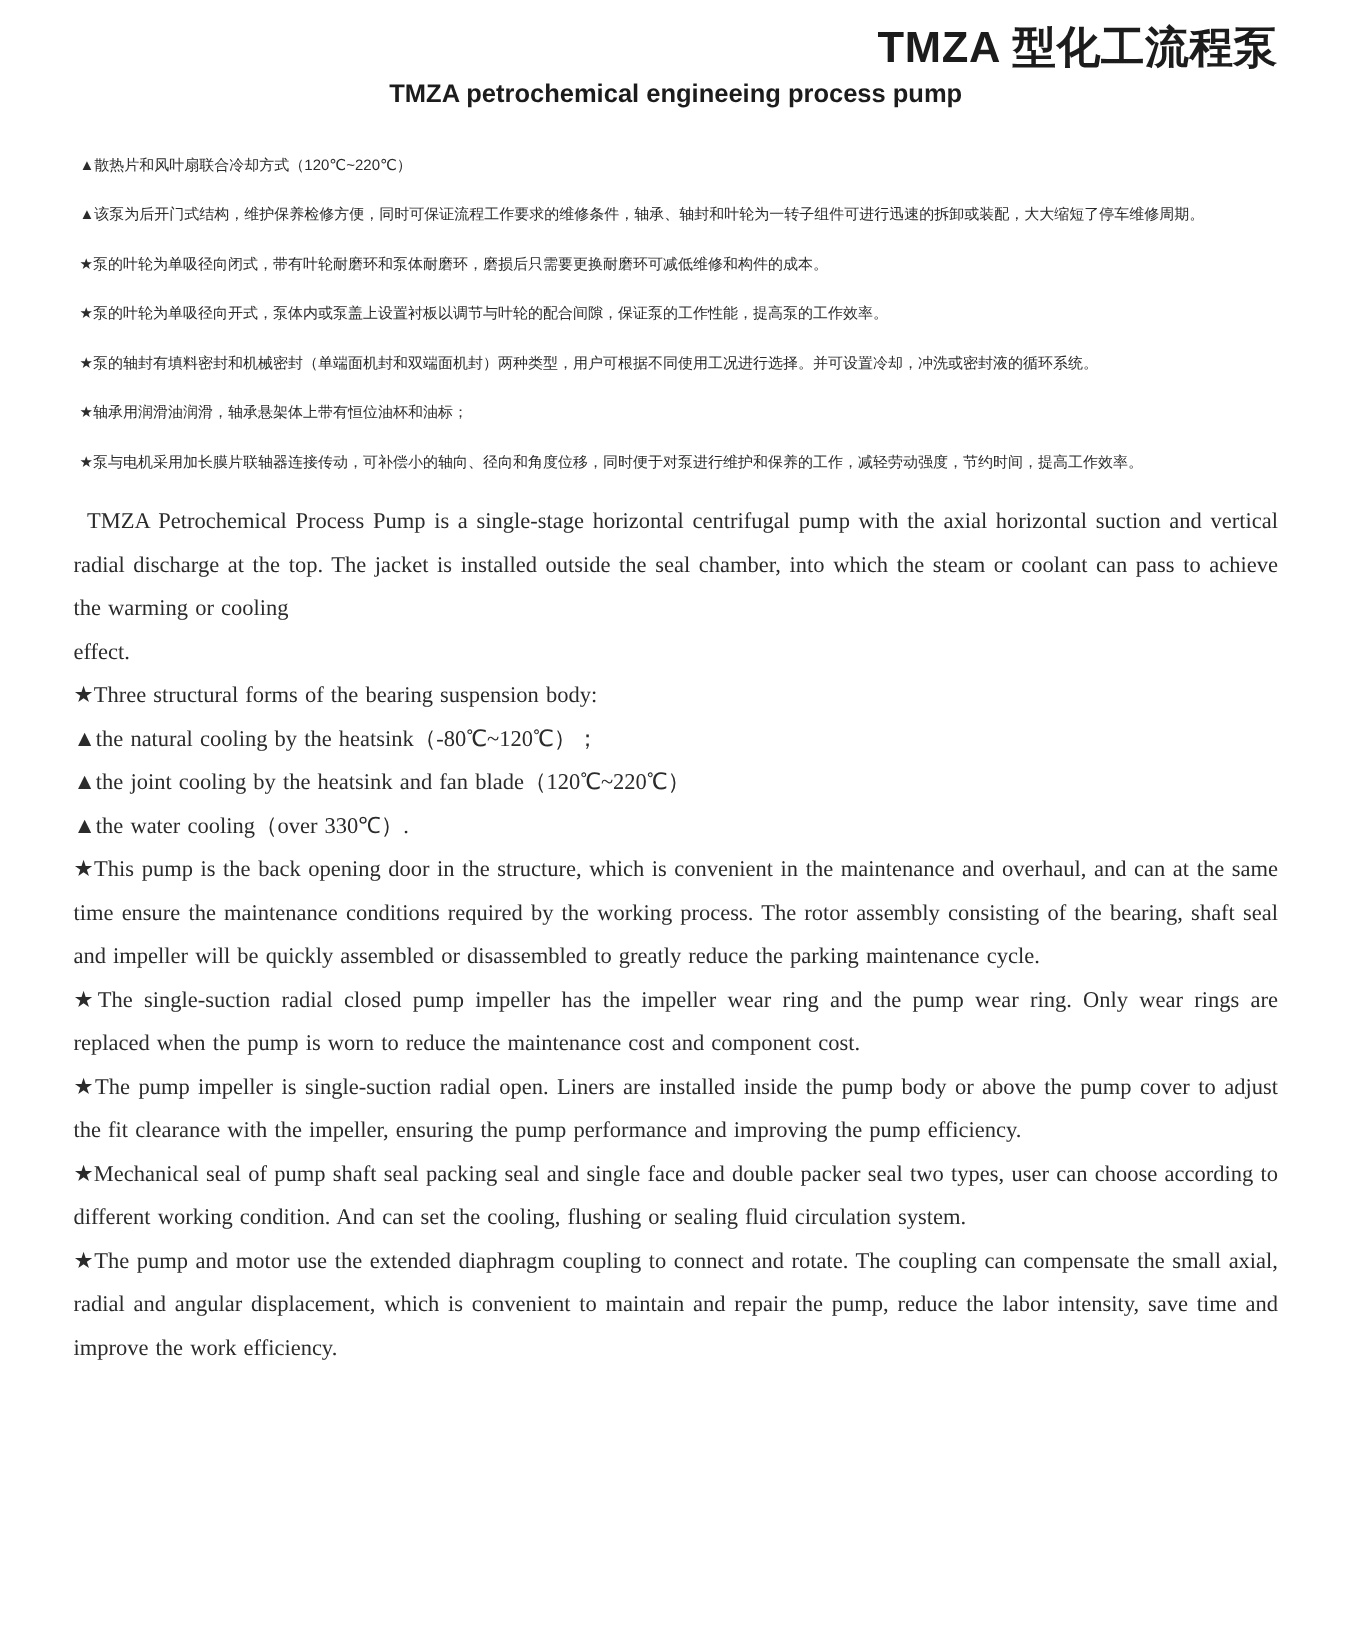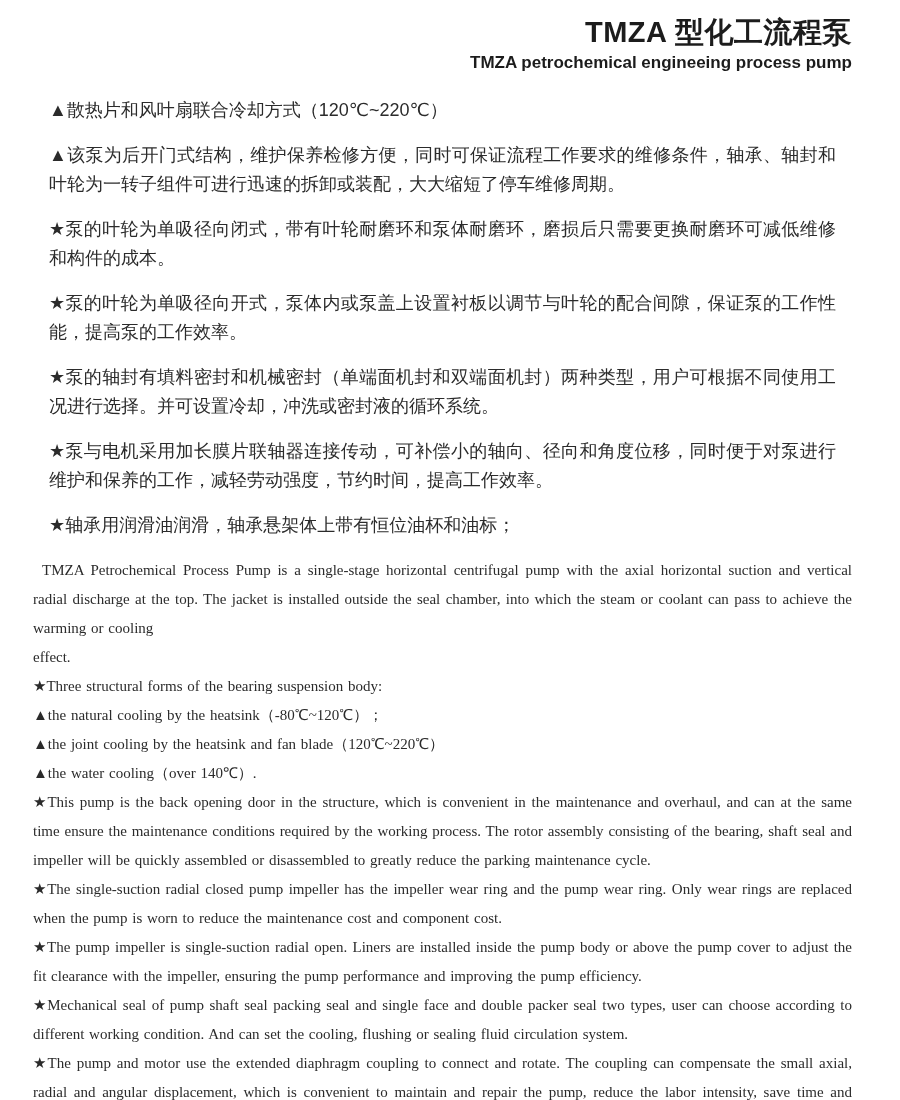--- a/index.html
+++ b/index.html
@@ -12,47 +12,48 @@
     height: 1100px;
     box-sizing: border-box;
     font-family: "Liberation Sans", "DejaVu Sans", sans-serif;
     color: #2e2e2e;
     overflow: hidden;
   }
   .page {
     box-sizing: border-box;
     width: 900px;
     height: 832px;
-    padding: 14px 48px 0 33px;
+    padding: 14px 48px 0 49px;
     background: #ffffff;
   }
   .doc-header {
     text-align: right;
   }
   .title-zh {
     margin: 0;
     font-size: 29px;
     line-height: 36px;
     font-weight: bold;
     color: #1c1c1c;
     letter-spacing: 0.5px;
   }
   .title-en {
     margin: 2px 0 16px 0;
     font-size: 17px;
     line-height: 22px;
     font-weight: bold;
     color: #1c1c1c;
+    text-align: center;
   }
   .content {
     margin-top: 22px;
   }
   .cn-section p {
-    margin: 16px;
-    font-size: 18px;
+    margin: 4px;
+    font-size: 10px;
     line-height: 29px;
     text-align: justify;
     color: #2b2b2b;
   }
   .en-section {
     margin-top: 11px;
   }
   .en-section p {
     margin: 0;
     font-size: 15px;
@@ -77,31 +78,31 @@
   </header>
 
   <main class="content">
 
     <section class="cn-section">
       <p>▲散热片和风叶扇联合冷却方式（120℃~220℃）</p>
       <p>▲该泵为后开门式结构，维护保养检修方便，同时可保证流程工作要求的维修条件，轴承、轴封和叶轮为一转子组件可进行迅速的拆卸或装配，大大缩短了停车维修周期。</p>
       <p>★泵的叶轮为单吸径向闭式，带有叶轮耐磨环和泵体耐磨环，磨损后只需要更换耐磨环可减低维修和构件的成本。</p>
       <p>★泵的叶轮为单吸径向开式，泵体内或泵盖上设置衬板以调节与叶轮的配合间隙，保证泵的工作性能，提高泵的工作效率。</p>
       <p>★泵的轴封有填料密封和机械密封（单端面机封和双端面机封）两种类型，用户可根据不同使用工况进行选择。并可设置冷却，冲洗或密封液的循环系统。</p>
+      <p>★轴承用润滑油润滑，轴承悬架体上带有恒位油杯和油标；</p>
       <p>★泵与电机采用加长膜片联轴器连接传动，可补偿小的轴向、径向和角度位移，同时便于对泵进行维护和保养的工作，减轻劳动强度，节约时间，提高工作效率。</p>
-      <p>★轴承用润滑油润滑，轴承悬架体上带有恒位油杯和油标；</p>
     </section>
 
     <section class="en-section">
       <p class="first-indent">TMZA Petrochemical Process Pump is a single-stage horizontal centrifugal pump with the axial horizontal suction and vertical radial discharge at the top. The jacket is installed outside the seal chamber, into which the steam or coolant can pass to achieve the warming or cooling</p>
       <p>effect.</p>
       <p>★Three structural forms of the bearing suspension body:</p>
       <p>▲the natural cooling by the heatsink（-80℃~120℃）；</p>
       <p>▲the joint cooling  by the heatsink and fan blade（120℃~220℃）</p>
-      <p>▲the water cooling（over 140℃）.</p>
+      <p>▲the water cooling（over 330℃）.</p>
       <p>★This pump is the back opening door in the structure, which is convenient in the maintenance and overhaul, and can at the same time ensure the maintenance conditions required by the working process. The rotor assembly consisting of the bearing, shaft seal and impeller will be quickly assembled or disassembled to greatly reduce the parking maintenance cycle.</p>
       <p>★The single-suction radial closed pump impeller has the impeller wear ring and the pump wear ring. Only wear rings are replaced when the pump is worn to reduce the maintenance cost and component cost.</p>
       <p>★The pump impeller is single-suction radial open. Liners are installed inside the pump body or above the pump cover to adjust the fit clearance with the impeller, ensuring the pump performance and improving the pump efficiency.</p>
       <p>★Mechanical seal of pump shaft seal packing seal and single face and double packer seal two types, user can choose according to different working condition. And can set the cooling, flushing or sealing fluid circulation system.</p>
       <p>★The pump and motor use the extended diaphragm coupling to connect and rotate. The coupling can compensate the small axial, radial and angular displacement, which is convenient to maintain and repair the pump, reduce the labor intensity, save time and improve the work efficiency.</p>
     </section>
 
   </main>
 
 </div>

